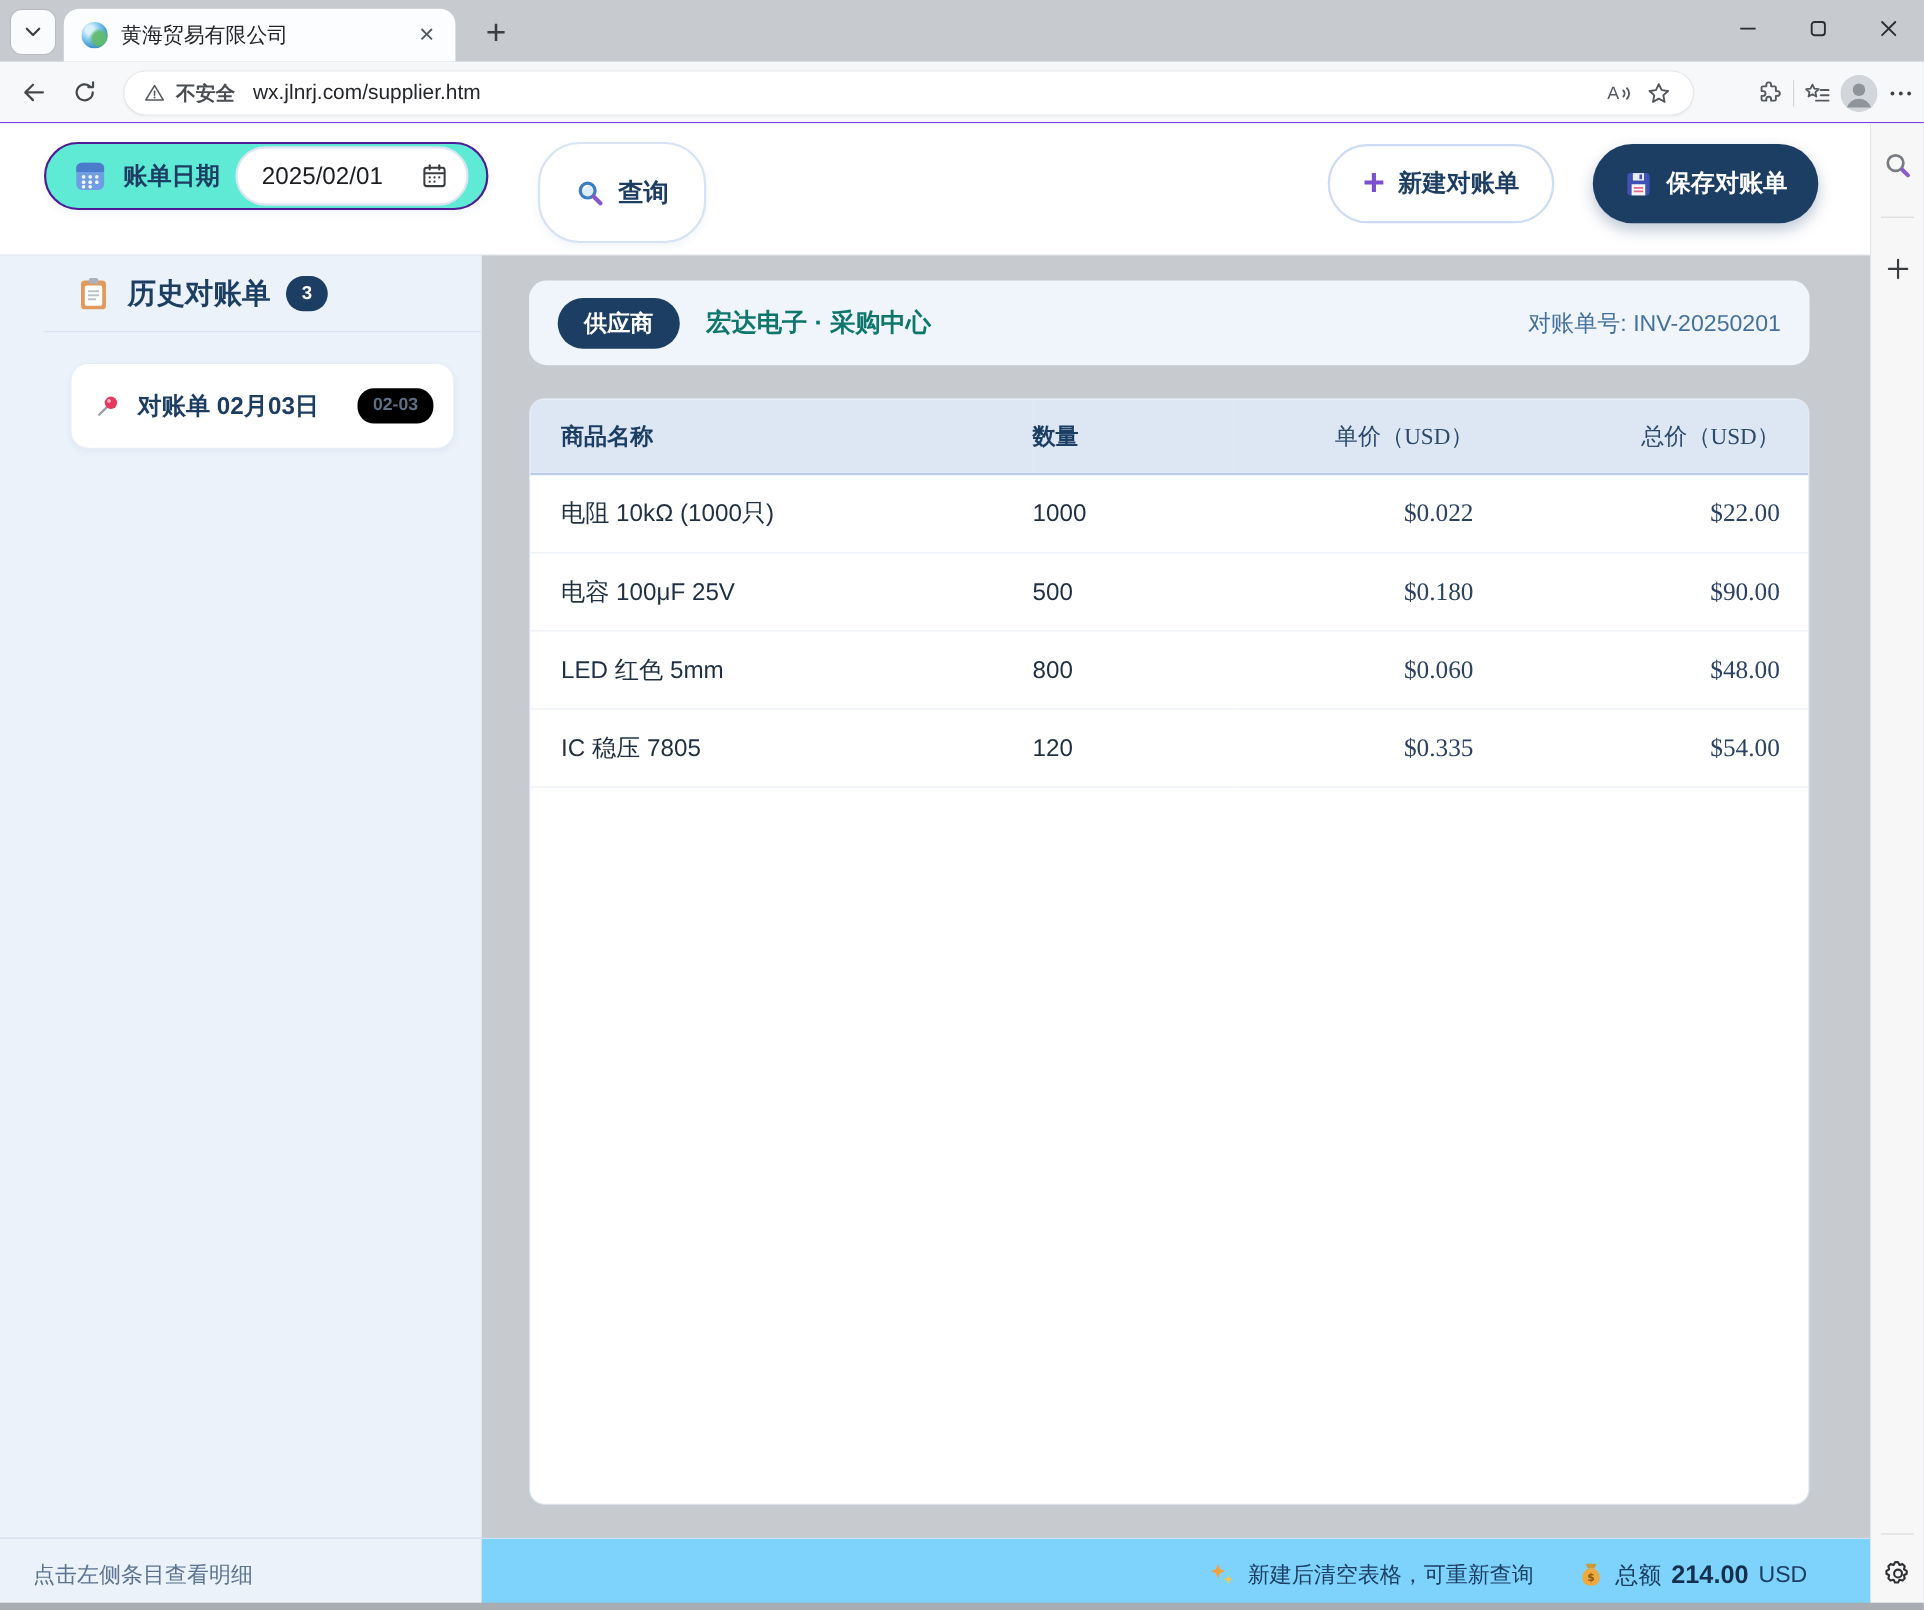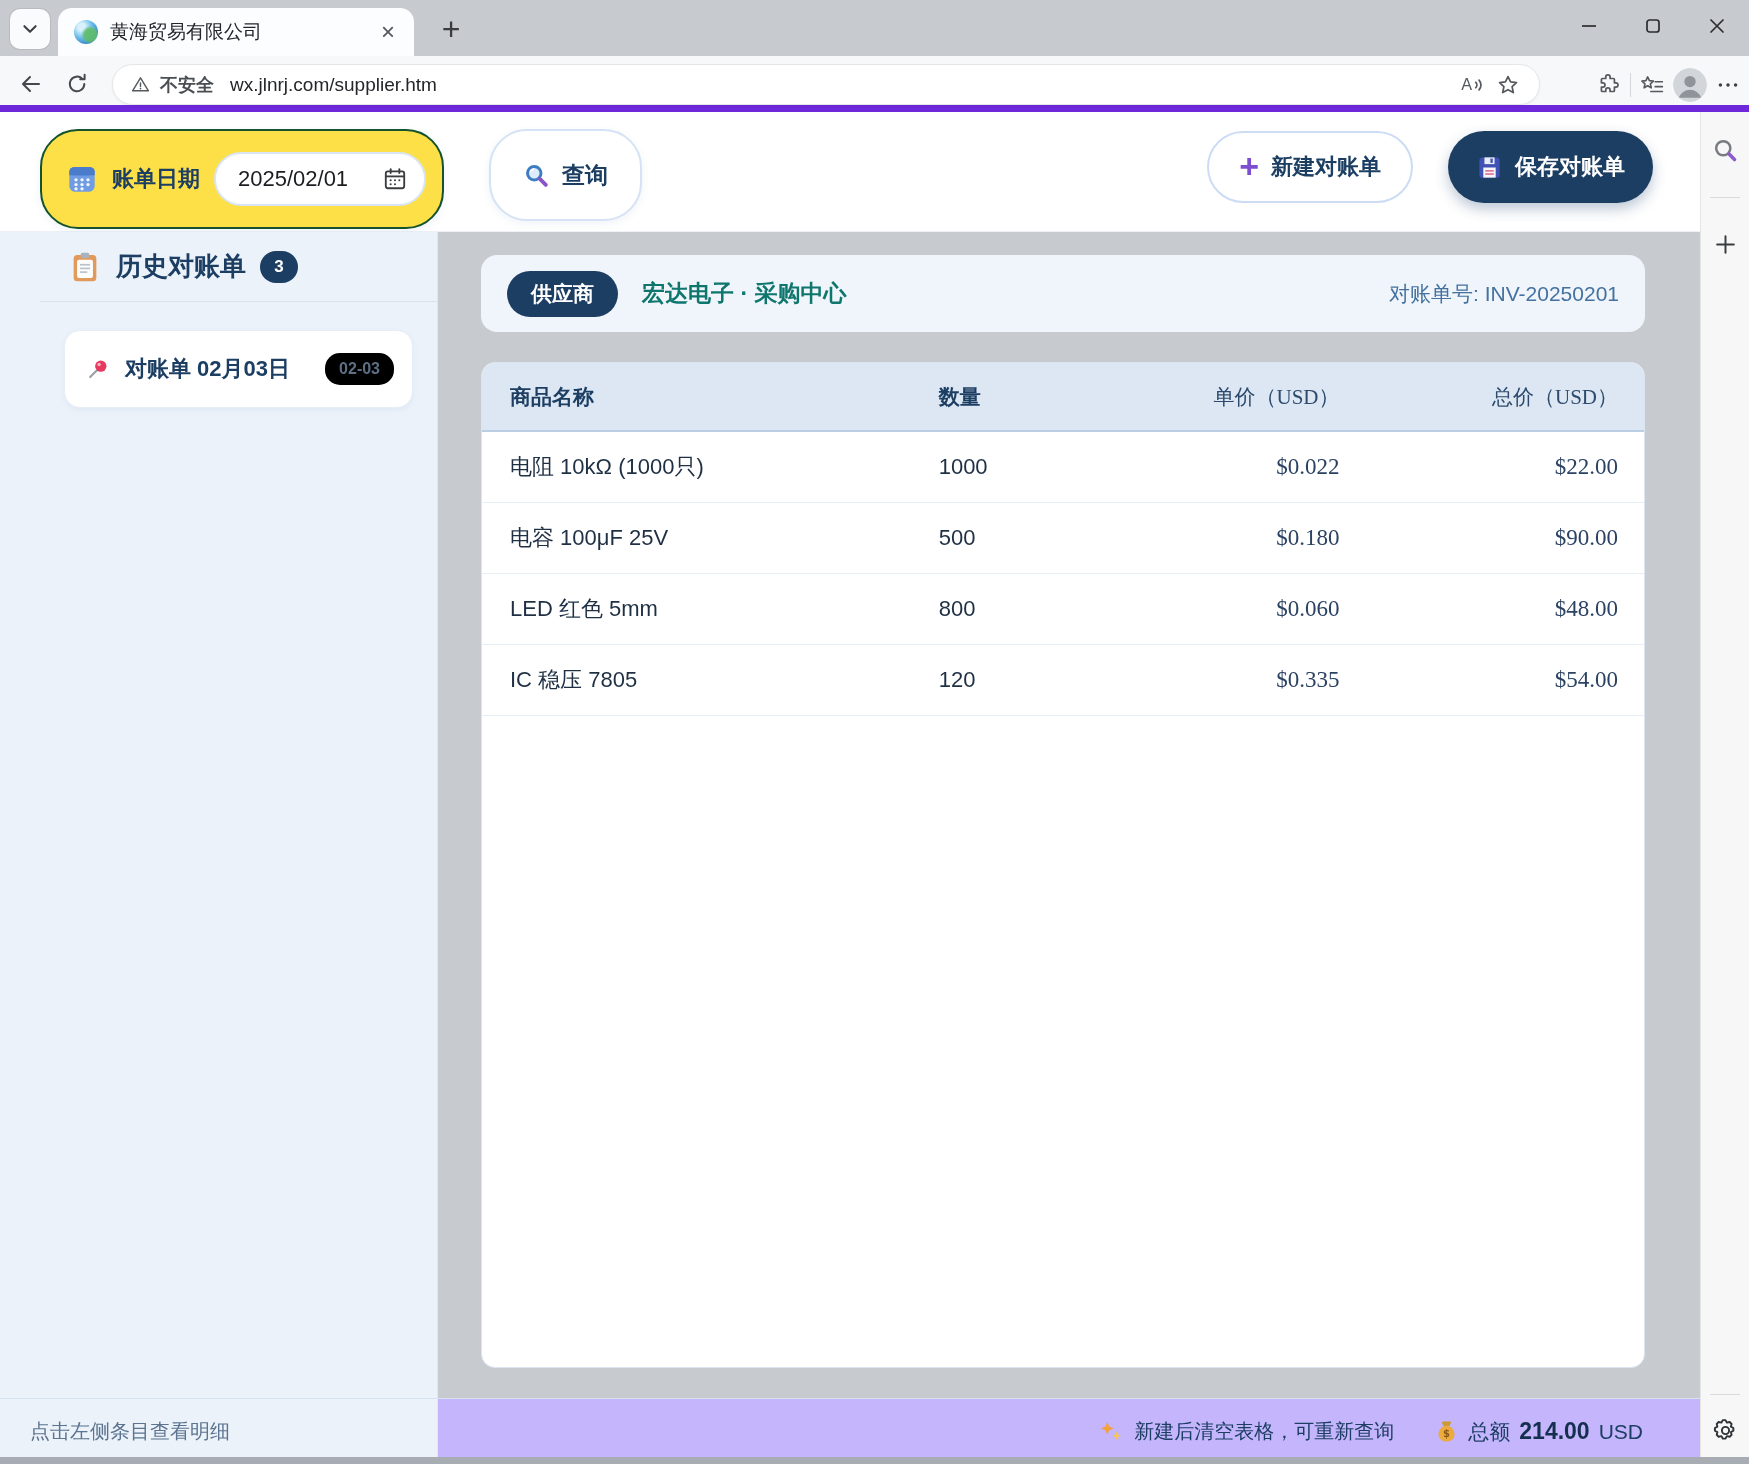--- a/index.html
+++ b/index.html
@@ -23,39 +23,39 @@
       radial-gradient(circle at 32% 30%, #d8f1fd 0 16%, #7cc6ee 40%, #3f93d2 68%, #28659e 100%); }
   .tab-title { flex:1; font-size:19px; color:#232528; white-space:nowrap; overflow:hidden; text-overflow:ellipsis; }
   .tab-close { width:28px; height:28px; display:flex; align-items:center; justify-content:center;
     font-size:24px; color:#54585c; border-radius:7px; line-height:1; }
   .newtab { position:absolute; left:432px; top:10px; width:38px; height:38px; display:flex; align-items:center;
     justify-content:center; font-size:32px; font-weight:300; color:#3b3d40; }
   .wincontrols { position:absolute; right:0; top:0; height:56px; display:flex; }
   .winbtn { width:64px; height:52px; display:flex; align-items:center; justify-content:center; }
 
   .navbar { position:absolute; left:0; top:56px; width:1749px; height:56px; background:#f7f8f9;
-    border-bottom:7px solid #6d28d9; }
+    border-bottom:1px solid #6d28d9; }
   .navbtn { position:absolute; top:11px; width:34px; height:34px; display:flex; align-items:center;
     justify-content:center; border-radius:8px; }
   .addressbar { position:absolute; left:112px; top:8px; width:1428px; height:41px; background:#ffffff;
     border:1px solid #e4e7ea; border-radius:21px; box-shadow:0 1px 3px rgba(0,0,0,.05);
     display:flex; align-items:center; gap:10px; padding:0 18px; }
   .sec-label { font-size:18px; font-weight:600; color:#4a4e53; }
   .url-text { font-size:19px; color:#24262a; margin-left:6px; }
   .addr-spacer { flex:1; }
   .nav-right { position:absolute; right:8px; top:8px; height:41px; display:flex; align-items:center; gap:8px; }
   .nav-divider { width:1px; height:24px; background:#d3d6da; }
   .avatar { width:34px; height:34px; border-radius:50%; overflow:hidden; }
 
   
   .toolbar { position:absolute; left:0; top:112px; width:1700px; height:120px; background:#ffffff;
     border-bottom:1px solid #edf1f6; }
   .pill { display:flex; align-items:center; border-radius:38px; }
-  .date-group { position:absolute; left:40px; top:17px; height:100px; background:#fde047;
-    border:2px solid #14532d; box-shadow:0 3px 8px rgba(40,90,160,.07); gap:14px; padding:0 16px 0 24px; }
+  .date-group { position:absolute; left:40px; top:17px; height:62px; background:#5eead4;
+    border:2px solid #4c1d95; box-shadow:0 3px 8px rgba(40,90,160,.07); gap:14px; padding:0 16px 0 24px; }
   .date-label { font-size:22px; font-weight:700; color:#1d3e63; }
   .date-input { height:54px; width:212px; background:#fff; border:2px solid #d9e5f4; border-radius:27px;
     display:flex; align-items:center; justify-content:space-between; padding:0 16px 0 22px;
     font-size:22px; color:#1b1d20; }
   .query-btn { position:absolute; left:489px; top:17px; height:92px; background:#fff; border:2px solid #d5e3f4;
     box-shadow:0 3px 8px rgba(40,90,160,.07); gap:12px; padding:4px 32px; font-size:23px; font-weight:700; color:#1d3e63; }
   .new-btn { position:absolute; right:287px; top:19px; height:72px; border-radius:36px; background:#fff;
     border:2px solid #ccdcf4; display:flex; align-items:center; gap:12px; padding:0 30px;
     font-size:22px; font-weight:700; color:#1d3e63; }
   .plus-glyph { font-size:34px; font-weight:800; color:#7b4fd0; line-height:1; margin-top:-3px; }
@@ -98,21 +98,21 @@
   col.c1{width:39.3%} col.c2{width:15.7%} col.c3{width:18.8%} col.c4{width:26.2%}
   th { height:68px; background:#dce7f3; border-bottom:2px solid #bccee3; font-size:21px; vertical-align:middle; }
   th.h-sans { text-align:left; font-weight:700; color:#1d3e63; }
   th.h-serif { text-align:right; font-weight:400; color:#2d4a6c;
     font-family:"Liberation Serif","DejaVu Serif",serif; }
   th.pad-l, td.pad-l { padding-left:28px; }
   th.pad-r, td.pad-r { padding-right:26px; }
   td { height:71px; border-bottom:1px solid #e8eef6; font-size:22px; color:#1f3044; vertical-align:middle; }
   td.num { text-align:right; font-family:"Liberation Serif","DejaVu Serif",serif; font-size:23px; color:#2b4263; }
 
-  .main-footer { position:absolute; left:438px; top:1398px; width:1262px; height:66px; background:#c4b5fd;
+  .main-footer { position:absolute; left:438px; top:1398px; width:1262px; height:66px; background:#7dd3fc;
     border-top:1px solid #dbe3ee; display:flex; align-items:center; justify-content:flex-end;
     gap:40px; padding-right:57px; }
   .foot-hint { display:flex; align-items:center; gap:10px; font-size:20px; color:#1d3e63; }
   .foot-total { display:flex; align-items:center; gap:9px; font-size:21px; color:#1d3e63; }
   .total-value { font-size:23px; font-weight:800; color:#15304e; }
 
   
   .right-rail { position:absolute; left:1700px; top:112px; width:49px; height:1352px; background:#f7f7f8;
     border-left:1px solid #e3e4e6; }
   .rail-btn { position:absolute; left:8px; width:33px; height:33px; display:flex; align-items:center; justify-content:center; }

